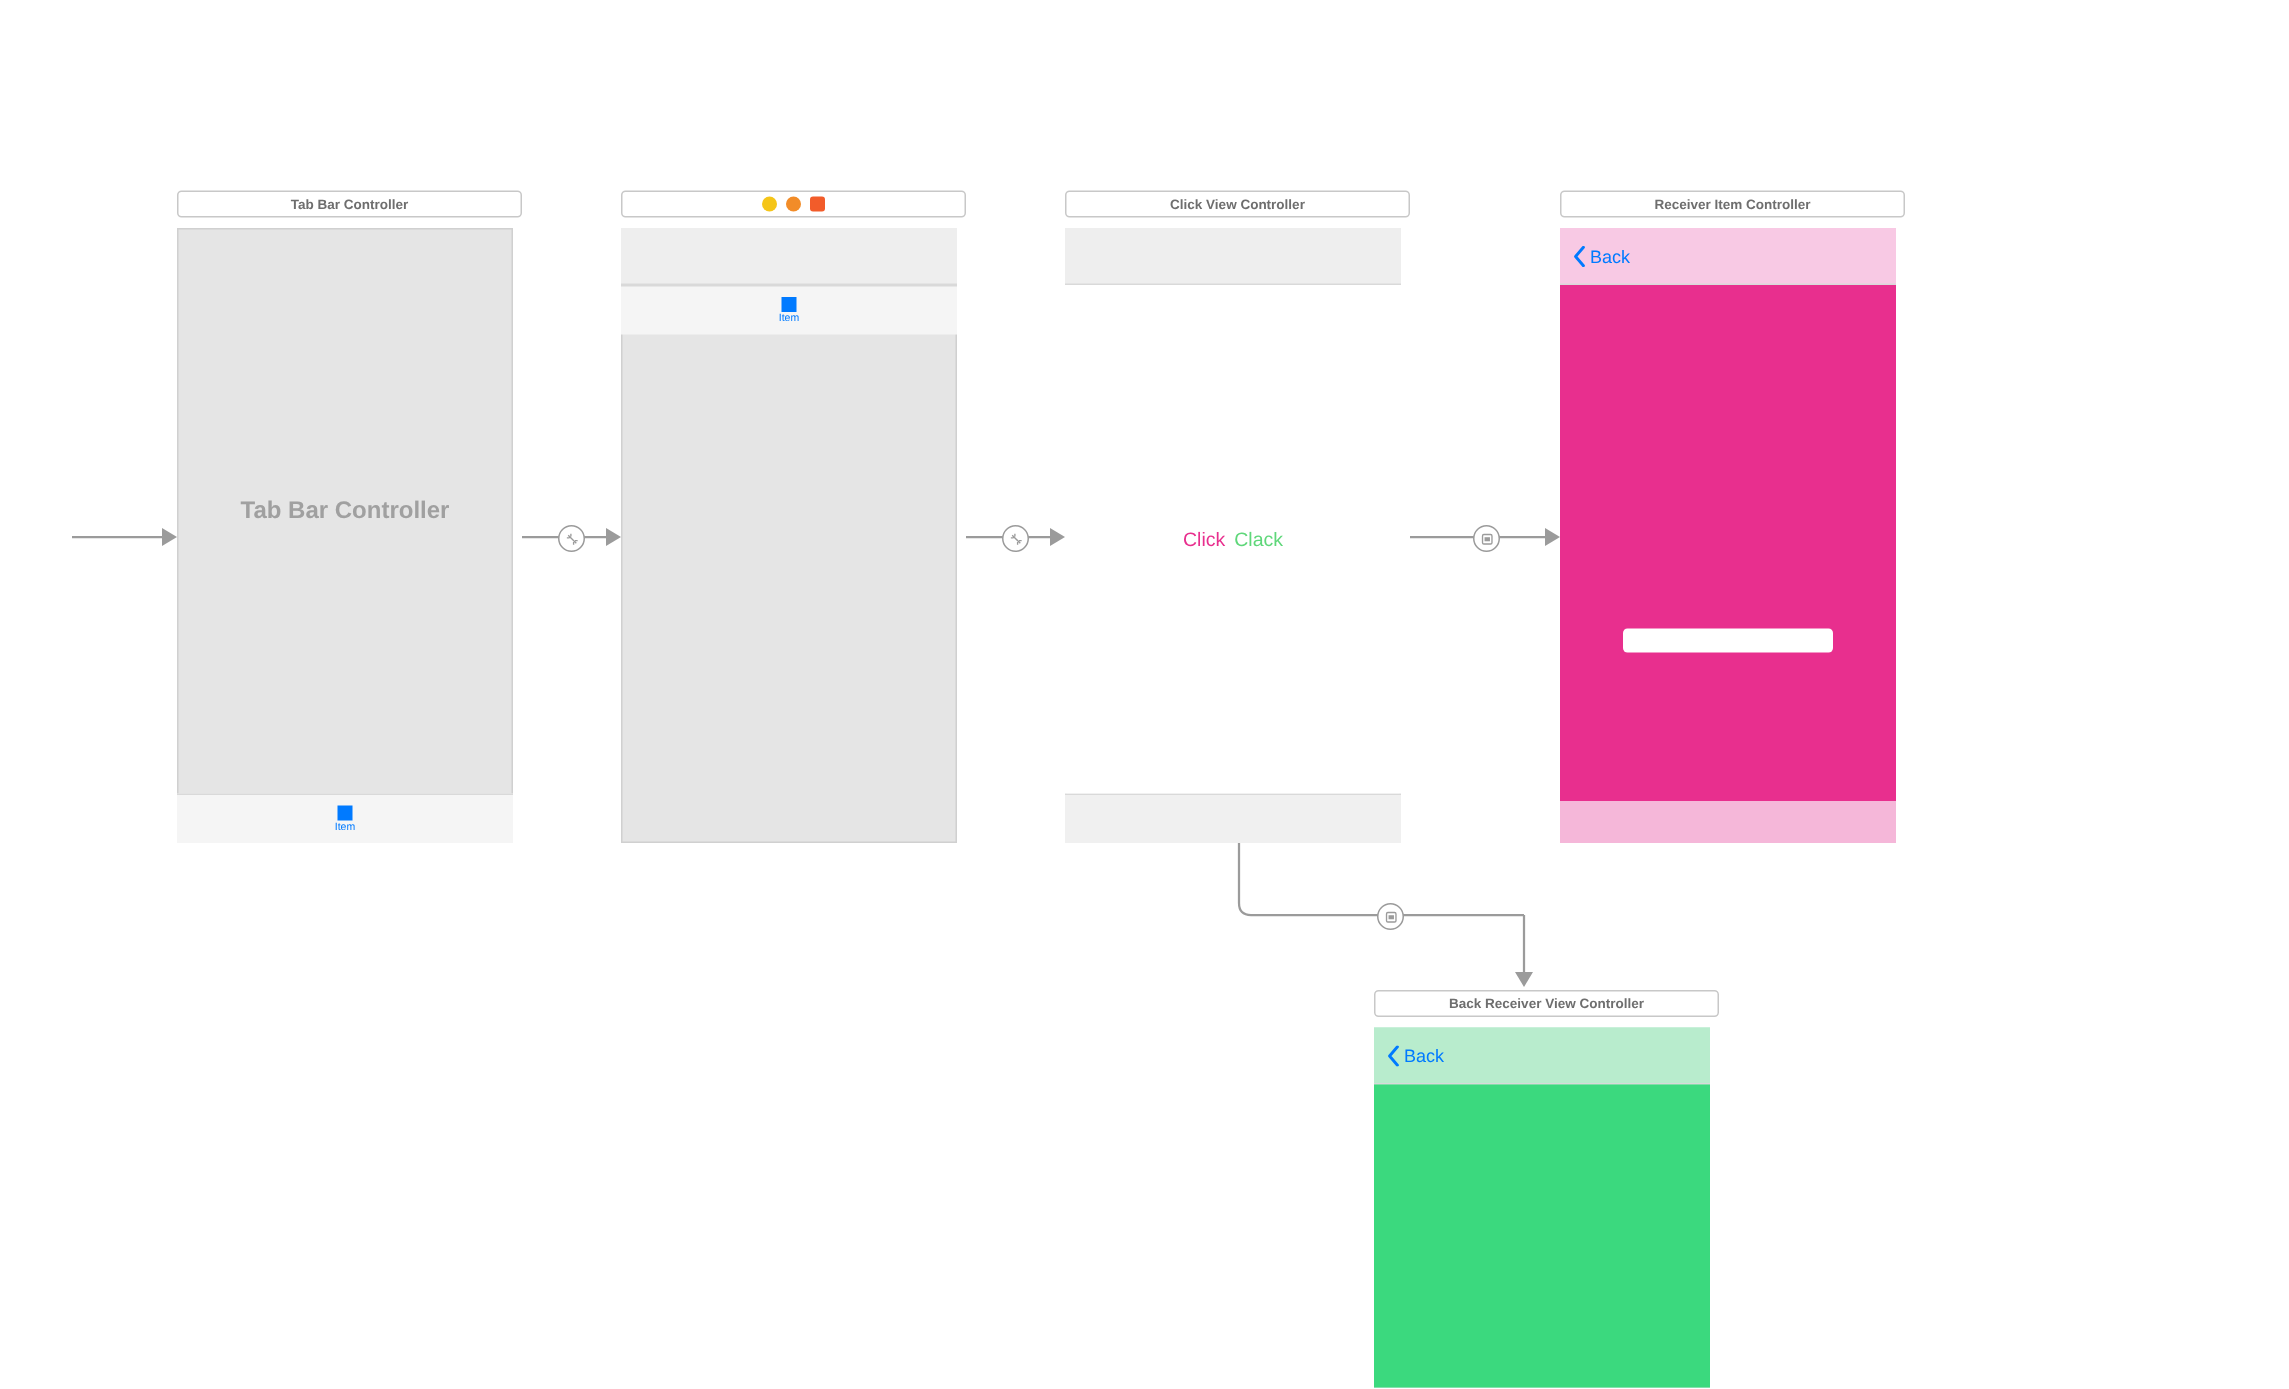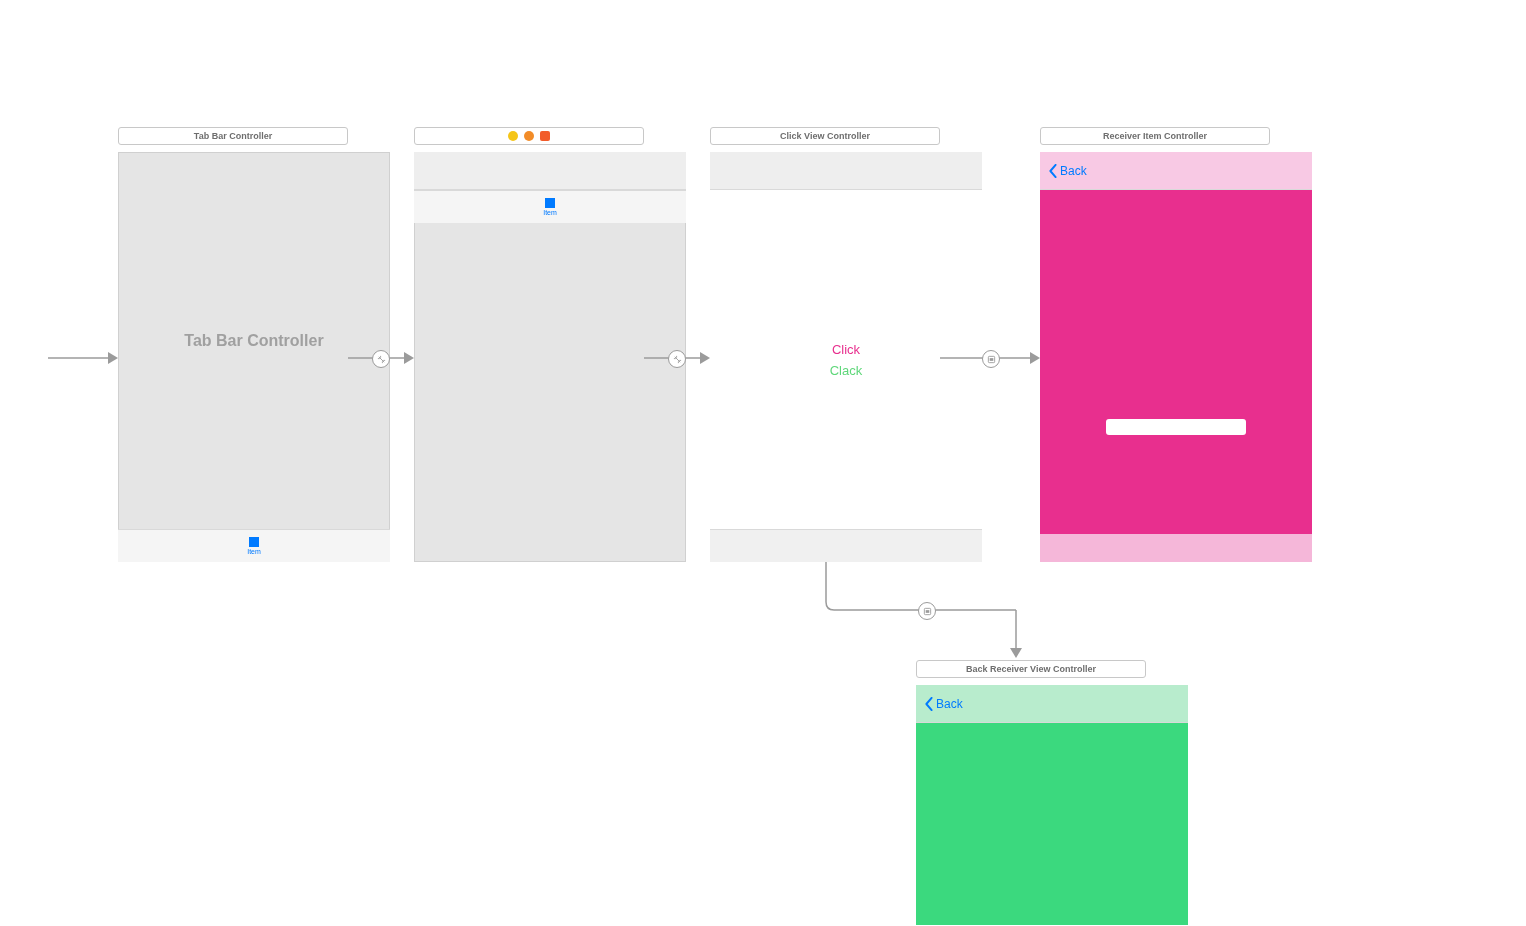--- a/index.html
+++ b/index.html
@@ -4,33 +4,33 @@
 <style>
   html,body{margin:0;padding:0;width:1526px;height:926px;background:#fff;font-family:-apple-system,Helvetica,Arial,sans-serif;position:relative;overflow:hidden}
   .scene{position:absolute}
   .title-bar{height:18px;width:100%;border:1px solid #c8c8c8;border-radius:3px;background:#fff;display:flex;align-items:center;justify-content:center;font-size:9px;font-weight:600;color:#6e6e6e;box-sizing:border-box}
   .title-bar.with-icons{justify-content:center;position:relative}
   .icons{display:flex;gap:6px;align-items:center}
   .ic{width:10px;height:10px;border-radius:50%}
   .ic.y{background:#f5c518}
   .ic.o{background:#f28c28;border-radius:50%}
   .ic.sq{background:#f25c2a;border-radius:2px}
-  .phone{margin-top:7px;width:272px;height:410px;background:#e5e5e5;box-shadow:0 0 0 1px #d0d0d0 inset;position:relative;display:flex;flex-direction:column;box-sizing:border-box}
+  .phone{margin-top:7px;width:224px;height:410px;background:#e5e5e5;box-shadow:0 0 0 1px #d0d0d0 inset;position:relative;display:flex;flex-direction:column;box-sizing:border-box}
   .phone .body{flex:1;position:relative;display:flex;align-items:center;justify-content:center}
   .phone .nav{height:38px;background:#eeeeee;border-bottom:1px solid #d9d9d9;display:flex;align-items:center;padding:0 8px;box-sizing:border-box}
   .phone .nav.light{background:#f8c9e4}
   .phone .nav.lightgreen{background:#b8eccd}
   .back{display:flex;align-items:center;color:#007aff;font-size:12px;gap:2px;cursor:pointer}
   .back svg{width:10px;height:14px}
   .phone .tabbar{height:32px;background:#f5f5f5;border-top:1px solid #d9d9d9;display:flex;align-items:center;justify-content:center;flex-direction:column;gap:1px}
   .tab-icon{width:10px;height:10px;background:#007aff}
   .tab-label{font-size:7px;color:#007aff}
   .ctl-label{color:#a0a0a0;font-size:16px;font-weight:600}
   .white-body{background:#fff}
-  .click-links{display:flex;flex-direction:column;align-items:center;gap:6px}
+  .click-links{display:flex;flex-direction:row;align-items:center;gap:6px}
   .click-links .pink{color:#e82f8e;font-size:13px;cursor:pointer}
   .click-links .green{color:#5fd77a;font-size:13px;cursor:pointer}
   .magenta-body{background:#e82f8e;display:flex;align-items:flex-start;justify-content:center;padding-top:130px;box-sizing:border-box}
   .magenta-body .field{width:140px;height:16px;background:#fff;border-radius:3px}
   .pink-bottom{height:28px;background:#f5b7d9}
   .green-body{background:#3bd97e}
   svg.arrow path{stroke:#9b9b9b;stroke-width:1.5;fill:none}
   svg.arrow{position:absolute;overflow:visible}
   .seg-badge{position:absolute;width:16px;height:16px;border:1px solid #9b9b9b;border-radius:50%;background:#fff;display:flex;align-items:center;justify-content:center}
   .seg-badge svg{width:9px;height:9px}

